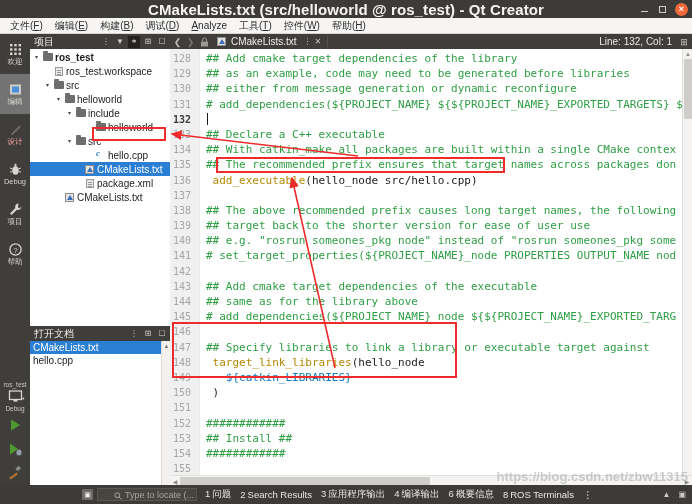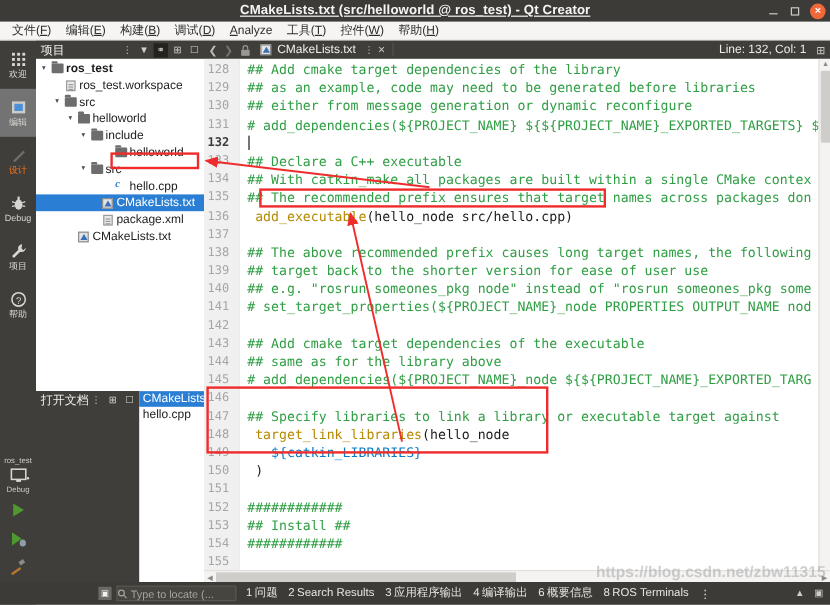--- a/index.html
+++ b/index.html
@@ -17,24 +17,23 @@
     background: #3c3b37;
   }
 
   
   .titlebar {
     position: absolute; left: 0; top: 0; width: 692px; height: 18px;
     background: #3c3b37;
     display: flex; align-items: center; justify-content: center;
   }
   .titlebar .title {
-    color: #f6f5f4; font-size: 11px; font-weight: bold;
+    color: #f6f5f4; font-size: 15px; font-weight: bold;
     letter-spacing: 0.1px;
     white-space: nowrap;
-    text-decoration: underline;
   }
   .win-btns {
     position: absolute; right: 4px; top: 0; height: 18px;
     display: flex; align-items: center; gap: 7px;
   }
   .win-btn {
     width: 11px; height: 11px; position: relative;
     display: flex; align-items: center; justify-content: center;
     color: #d8d4d0; font-size: 8px; line-height: 1;
   }
@@ -69,21 +68,21 @@
   .activitybar {
     position: absolute; left: 0; top: 34px; width: 30px; height: 470px;
     background: #3f3e3a;
   }
   .act-item {
     width: 30px; height: 40px;
     display: flex; flex-direction: column; align-items: center; justify-content: center;
     gap: 1px; color: #d9d5d0; cursor: default;
   }
   .act-item.selected { background: #737373; }
-  .act-item.disabled { color: #f97316; }
+  .act-item.disabled { color: #fca5a5; }
   .act-label { font-size: 7.5px; line-height: 8px; white-space: nowrap; }
   .act-ico { width: 15px; height: 15px; display: block; }
 
   .act-bottom {
     position: absolute; left: 0; bottom: 19px; width: 30px;
     display: flex; flex-direction: column; align-items: center;
   }
   .kit-name { color: #cdc9c4; font-size: 6.5px; margin-bottom: 1px; white-space: nowrap; }
   .kit-row { display:flex; align-items:center; justify-content:center; }
   .run-btn { width: 30px; height: 24px; display: flex; align-items: center; justify-content: center; }
@@ -146,21 +145,21 @@
   .ic-cpp { width: 9px; height: 9px; position: relative; }
   .ic-cpp::before {
     content:"c"; position:absolute; left:0; top:-3px; font-size:9px; color:#2f7fd0; font-weight:bold;
     font-family: "Liberation Serif", serif;
   }
 
   
   .docspanel {
     position: absolute; left: 30px; top: 326px; width: 140px; height: 159px;
     background: #3f3e3a;
-    display: flex; flex-direction: row;
+    display: flex; flex-direction: column;
   }
   .doclist { flex: 1; background: #ffffff; position: relative; }
   .docrow {
     height: 13px; font-size: 10px; color: #1c1c1c; padding-left: 3px;
     display: flex; align-items: center; white-space: nowrap; cursor: default;
   }
   .docrow.sel { background: #2a7fd4; color: #ffffff; }
   .doc-scroll {
     position: absolute; right: 0; top: 0; width: 9px; height: 100%;
     background: #f2f1f0; border-left: 1px solid #dcdad7;
@@ -265,21 +264,21 @@
     padding-left: 82px;
   }
   .locator-btn {
     width: 11px; height: 11px; background: #6b6a66; margin-right: 4px;
     display: flex; align-items: center; justify-content: center;
     color: #f2f2f2; font-size: 7px;
   }
   .locator {
     width: 100px; height: 13px; background: #46453f;
     border: 1px solid #57564f;
-    display: flex; align-items: center; padding-left: 0; gap: 3px;
+    display: flex; align-items: center; padding-left: 16px; gap: 3px;
   }
   .locator .ph { color: #a8a5a0; font-size: 9px; white-space: nowrap; }
   .status-items { display: flex; align-items: center; margin-left: 8px; gap: 9px; }
   .status-item { color: #e8e6e4; font-size: 9.5px; white-space: nowrap; }
   .status-item .num { color: #e8e6e4; margin-right: 2px; }
   .st-spacer { flex: 1; }
   .st-right { display: flex; align-items: center; gap: 8px; padding-right: 6px; }
   .st-right span { color: #cfcbc6; font-size: 8px; }
 
   

